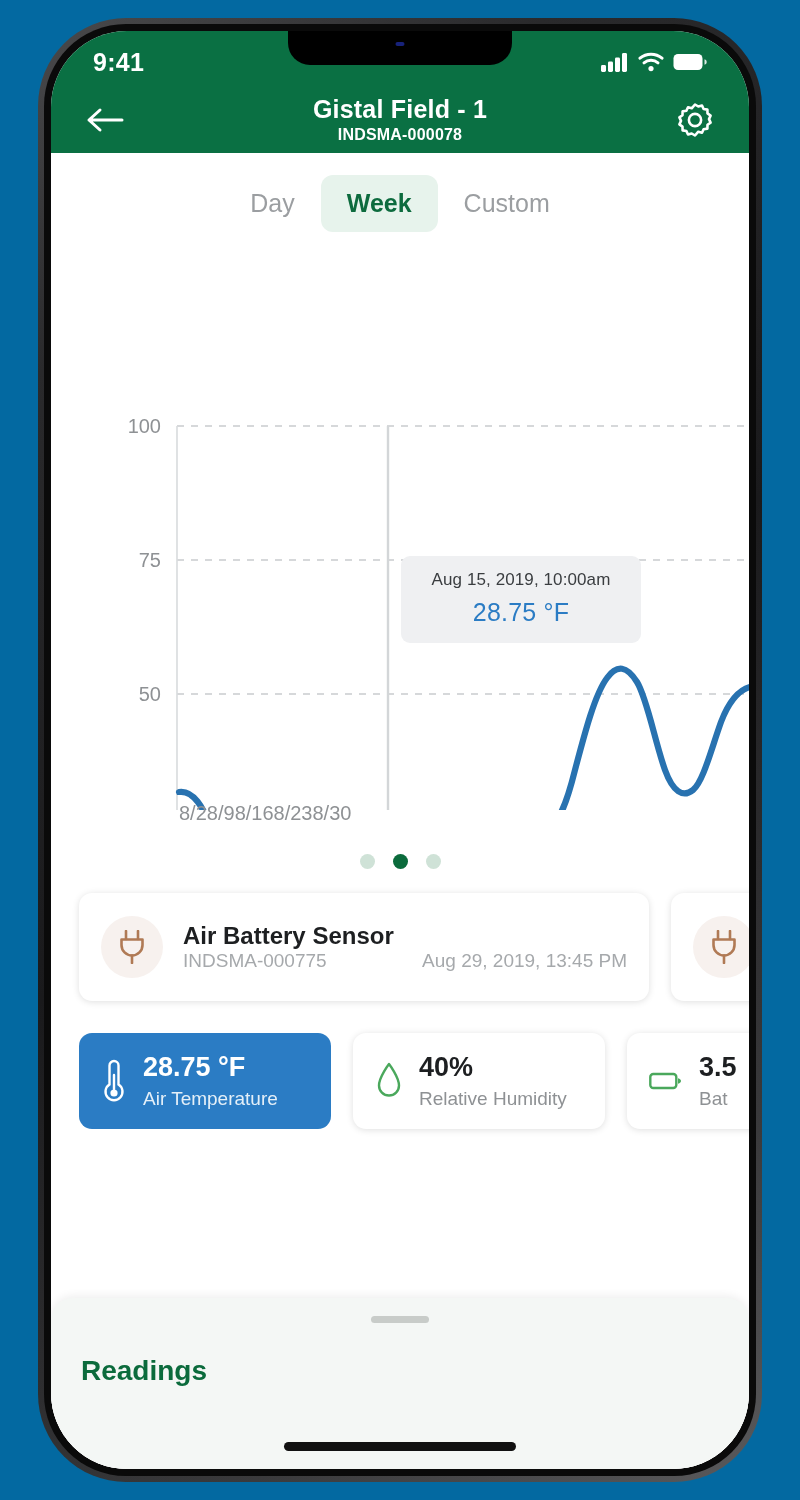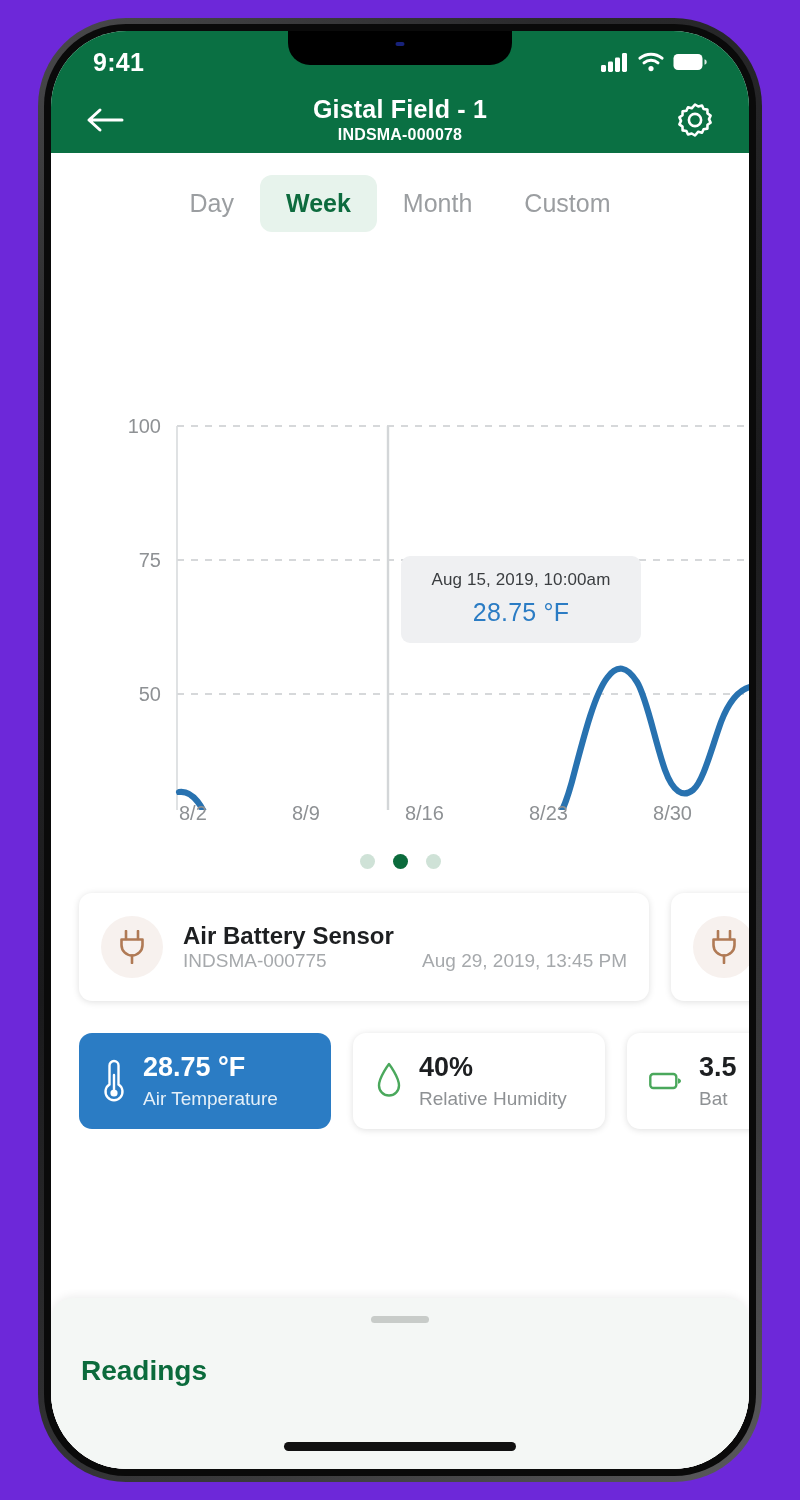--- a/index.html
+++ b/index.html
@@ -2,21 +2,21 @@
 <html><head>
 <meta charset="utf-8">
 <style>
   * { box-sizing: border-box; margin: 0; padding: 0; }
   html, body {
     width: 800px; height: 1500px;
     background: #000;
     font-family: "Liberation Sans", sans-serif;
     overflow: hidden;
   }
-  .stage { position: relative; width: 800px; height: 1500px; background: #6d28d9; }
+  .stage { position: relative; width: 800px; height: 1500px; background: #0369a1; }
 
   
   .phone-frame {
     position: absolute; left: 38px; top: 18px;
     width: 724px; height: 1464px;
     border-radius: 88px;
     background: linear-gradient(145deg,#4a4a4c 0%, #2a2a2c 18%, #1a1a1c 50%, #3a3a3c 82%, #5a5a5c 100%);
     padding: 6px;
   }
   .phone-inner {
@@ -101,22 +101,22 @@
   .chart-svg { display: block; }
   .tooltip {
     position: absolute; left: 350px; top: 312px;
     width: 240px; padding: 14px 10px 16px 10px;
     background: #eff0f2; border-radius: 9px; text-align: center;
   }
   .tooltip-date { font-size: 17px; color: #3a3d40; letter-spacing: .1px; }
   .tooltip-val { font-size: 25px; color: #2b7cc4; margin-top: 8px; letter-spacing: .2px; }
   .xaxis {
     position: absolute; left: 0; right: 0; top: 558px;
-    display: flex; justify-content: space-between;
-    padding: 0 57px 0 128px;
+    display: flex; 
+    padding: 0 112px 0 128px;
   }
   .xaxis span { font-size: 20px; color: #8e9194; }
 
   
   .dots { display: flex; justify-content: center; gap: 18px; padding: 10px 0 0 0; }
   .dot { width: 15px; height: 15px; border-radius: 50%; background: #cfe2d7; }
   .dot.active { background: #0b6b3c; }
 
   
   .sensor-row {
@@ -237,21 +237,20 @@
               <circle cx="20" cy="20" r="6.1" fill="none" stroke="#fff" stroke-width="2.6"></circle>
             </svg>
           </div>
         </div>
 
         <div class="content">
 
           <div class="tabs">
             <div class="tab">Day</div>
             <div class="tab active">Week</div>
-            <div class="tab">Month</div>
             <div class="tab">Custom</div>
           </div>
 
           <div class="chart-wrap">
             <svg class="chart-svg" width="724" height="560" viewBox="0 0 724 560">
 
               <text x="110" y="183" font-family="Liberation Sans, sans-serif" font-size="20" fill="#8e9194" text-anchor="end">100</text>
               <text x="110" y="317" font-family="Liberation Sans, sans-serif" font-size="20" fill="#8e9194" text-anchor="end">75</text>
               <text x="110" y="451" font-family="Liberation Sans, sans-serif" font-size="20" fill="#8e9194" text-anchor="end">50</text>
               <text x="110" y="585" font-family="Liberation Sans, sans-serif" font-size="20" fill="#8e9194" text-anchor="end">25</text>

